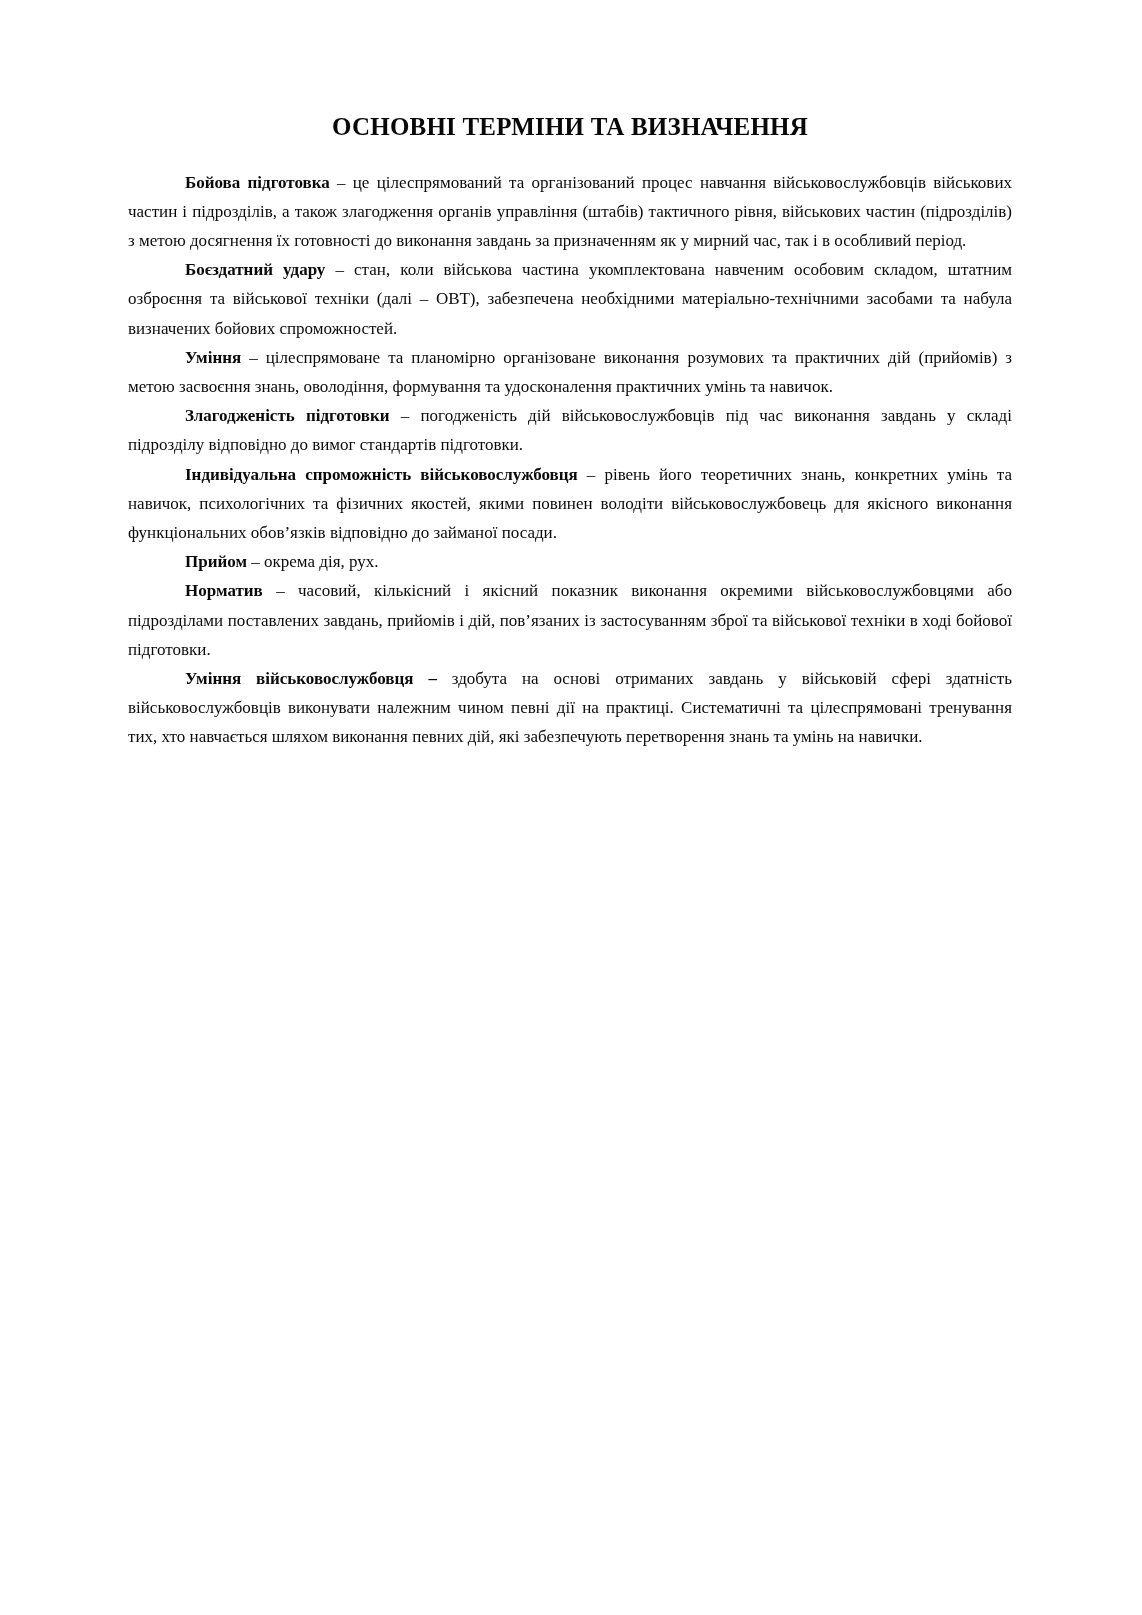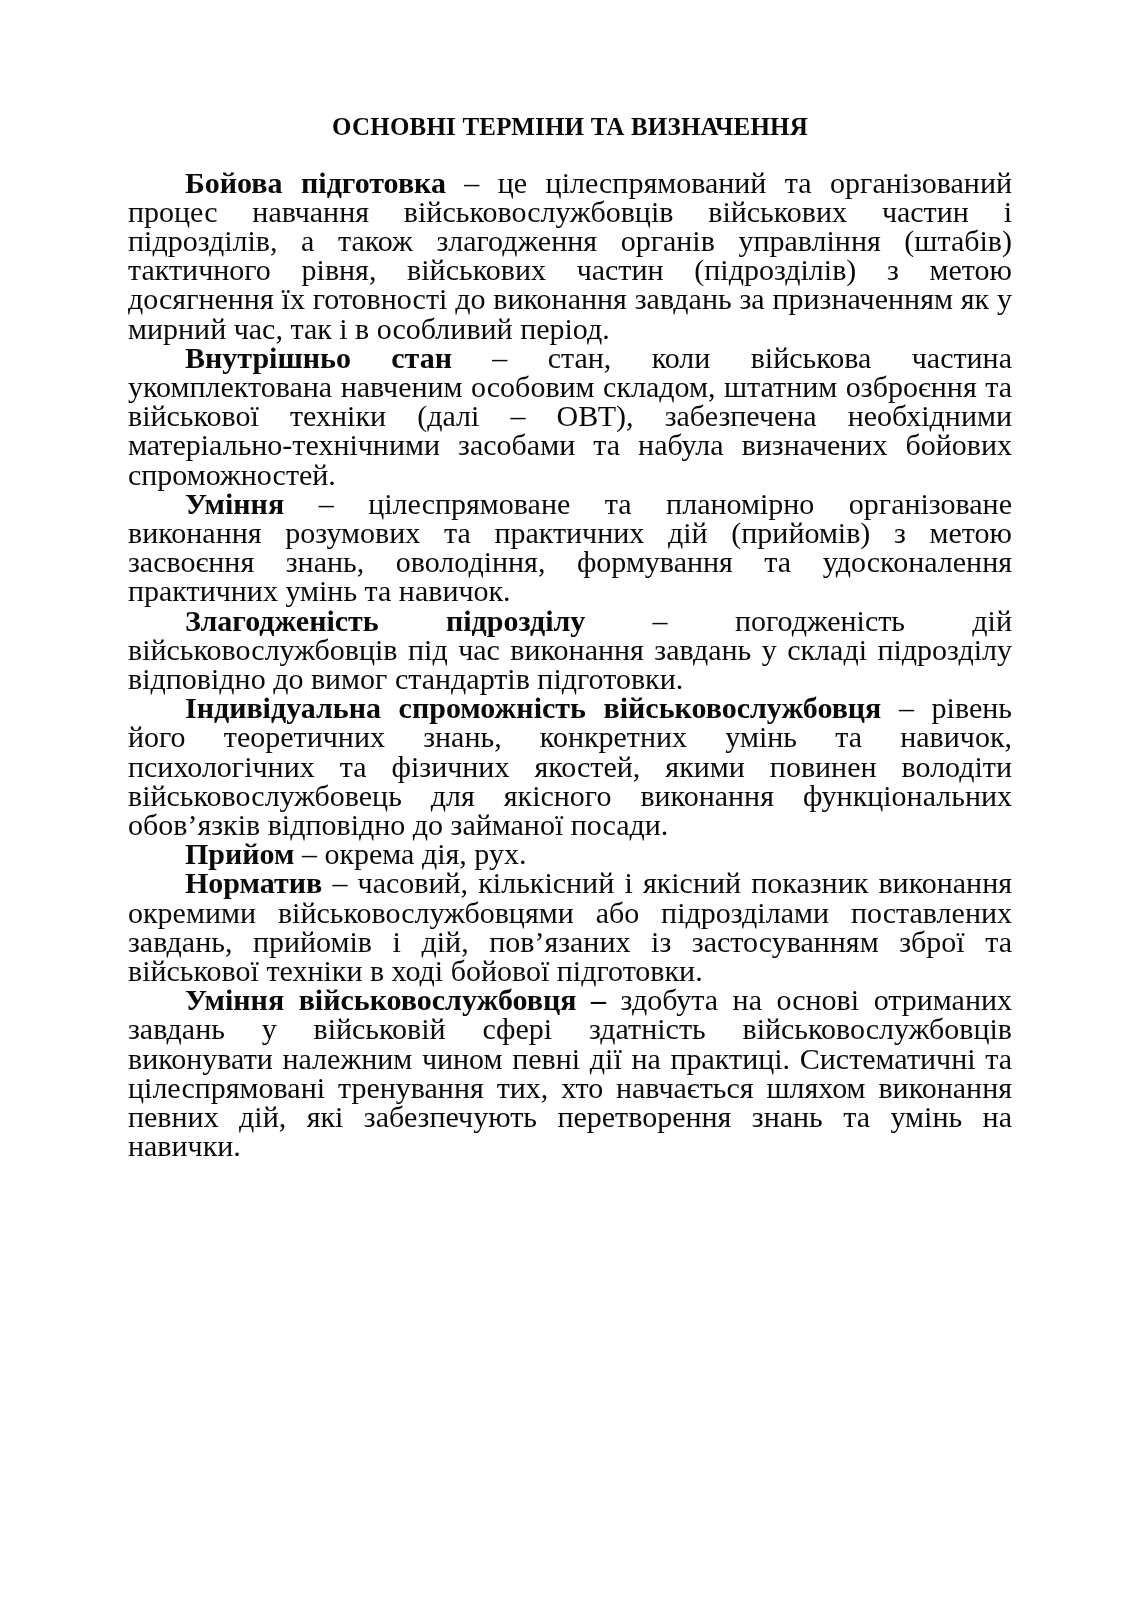--- a/index.html
+++ b/index.html
@@ -33,21 +33,21 @@
     text-align: center;
     letter-spacing: 0.2px;
     line-height: 1.18;
     margin: 0 0 26px 0;
     color: #080808;
   }
 
   .term-paragraph {
     margin: 0;
     padding: 0;
-    font-size: 30px;
+    font-size: 17px;
     line-height: 29.2px;
     text-align: justify;
     text-justify: inter-word;
     text-indent: 57px;
     color: #0a0a0a;
     hyphens: none;
   }
 
   .term-name {
     font-weight: bold;
@@ -68,23 +68,23 @@
 <body>
 
 <div class="page">
 
   <div class="content">
 
     <h1 class="doc-title">ОСНОВНІ ТЕРМІНИ ТА ВИЗНАЧЕННЯ</h1>
 
     <div id="terms-container">
         <p class="term-paragraph"><span class="term-name">Бойова підготовка</span><span class="term-body"> – це цілеспрямований та організований процес навчання військовослужбовців військових частин і підрозділів, а також злагодження органів управління (штабів) тактичного рівня, військових частин (підрозділів) з метою досягнення їх готовності до виконання завдань за призначенням як у мирний час, так і в особливий період.</span></p>
-        <p class="term-paragraph"><span class="term-name">Внутрішньо стан</span><span class="term-body"> – стан, коли військова частина укомплектована навченим особовим складом, штатним озброєння та військової техніки (далі – ОВТ), забезпечена необхідними матеріально-технічними засобами та набула визначених бойових спроможностей.</span></p>
+        <p class="term-paragraph"><span class="term-name">Боєздатний удару</span><span class="term-body"> – стан, коли військова частина укомплектована навченим особовим складом, штатним озброєння та військової техніки (далі – ОВТ), забезпечена необхідними матеріально-технічними засобами та набула визначених бойових спроможностей.</span></p>
         <p class="term-paragraph"><span class="term-name">Уміння</span><span class="term-body"> – цілеспрямоване та планомірно організоване виконання розумових та практичних дій (прийомів) з метою засвоєння знань, оволодіння, формування та удосконалення практичних умінь та навичок.</span></p>
-        <p class="term-paragraph"><span class="term-name">Злагодженість підрозділу</span><span class="term-body"> – погодженість дій військовослужбовців під час виконання завдань у складі підрозділу відповідно до вимог стандартів підготовки.</span></p>
+        <p class="term-paragraph"><span class="term-name">Злагодженість підготовки</span><span class="term-body"> – погодженість дій військовослужбовців під час виконання завдань у складі підрозділу відповідно до вимог стандартів підготовки.</span></p>
         <p class="term-paragraph"><span class="term-name">Індивідуальна спроможність військовослужбовця</span><span class="term-body"> – рівень його теоретичних знань, конкретних умінь та навичок, психологічних та фізичних якостей, якими повинен володіти військовослужбовець для якісного виконання функціональних обов’язків відповідно до займаної посади.</span></p>
         <p class="term-paragraph"><span class="term-name">Прийом</span><span class="term-body"> – окрема дія, рух.</span></p>
         <p class="term-paragraph"><span class="term-name">Норматив</span><span class="term-body"> – часовий, кількісний і якісний показник виконання окремими військовослужбовцями або підрозділами поставлених завдань, прийомів і дій, пов’язаних із застосуванням зброї та військової техніки в ході бойової підготовки.</span></p>
         <p class="term-paragraph"><span class="term-name">Уміння військовослужбовця –</span><span class="term-body"> здобута на основі отриманих завдань у військовій сфері здатність військовослужбовців виконувати належним чином певні дії на практиці. Систематичні та цілеспрямовані тренування тих, хто навчається шляхом виконання певних дій, які забезпечують перетворення знань та умінь на навички.</span></p>
       </div>
 
   </div>
 
   <div class="page-number">8</div>
 

